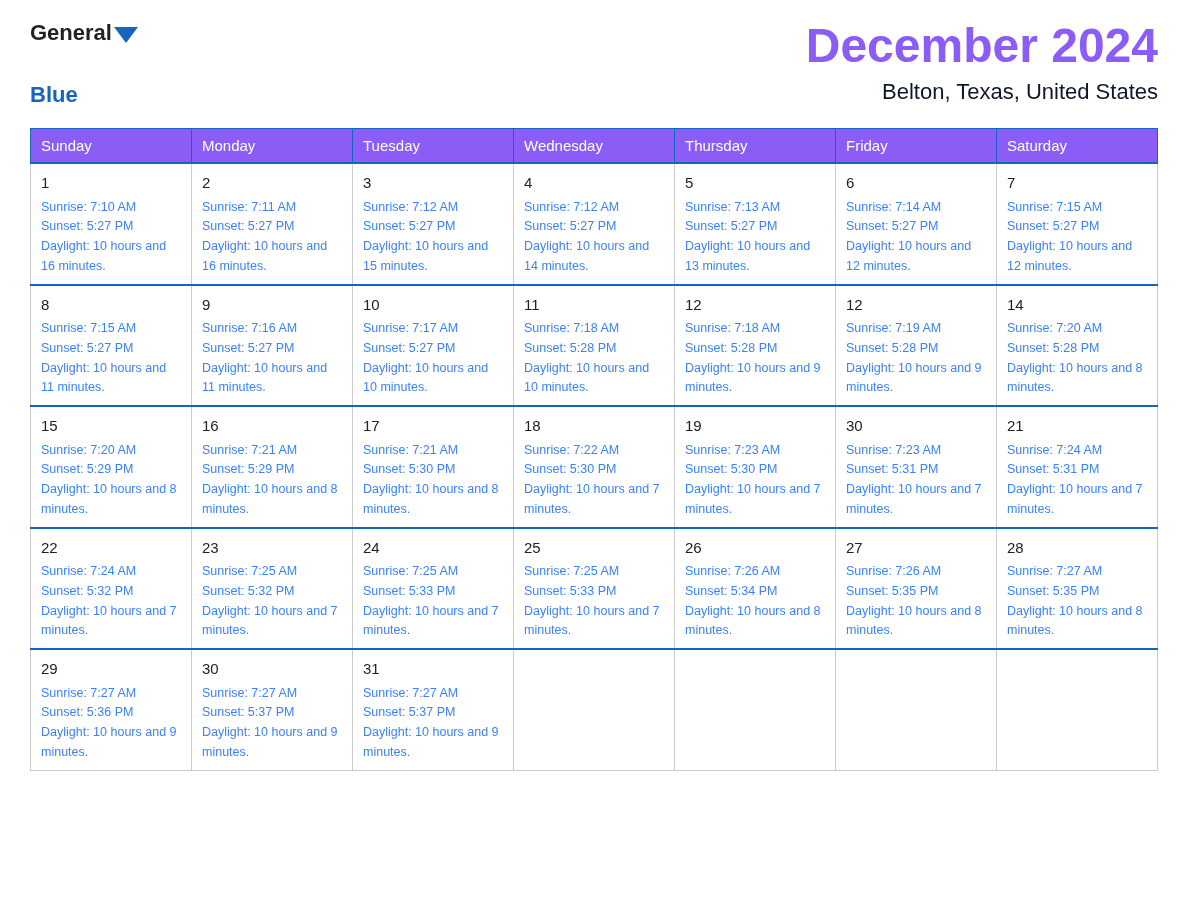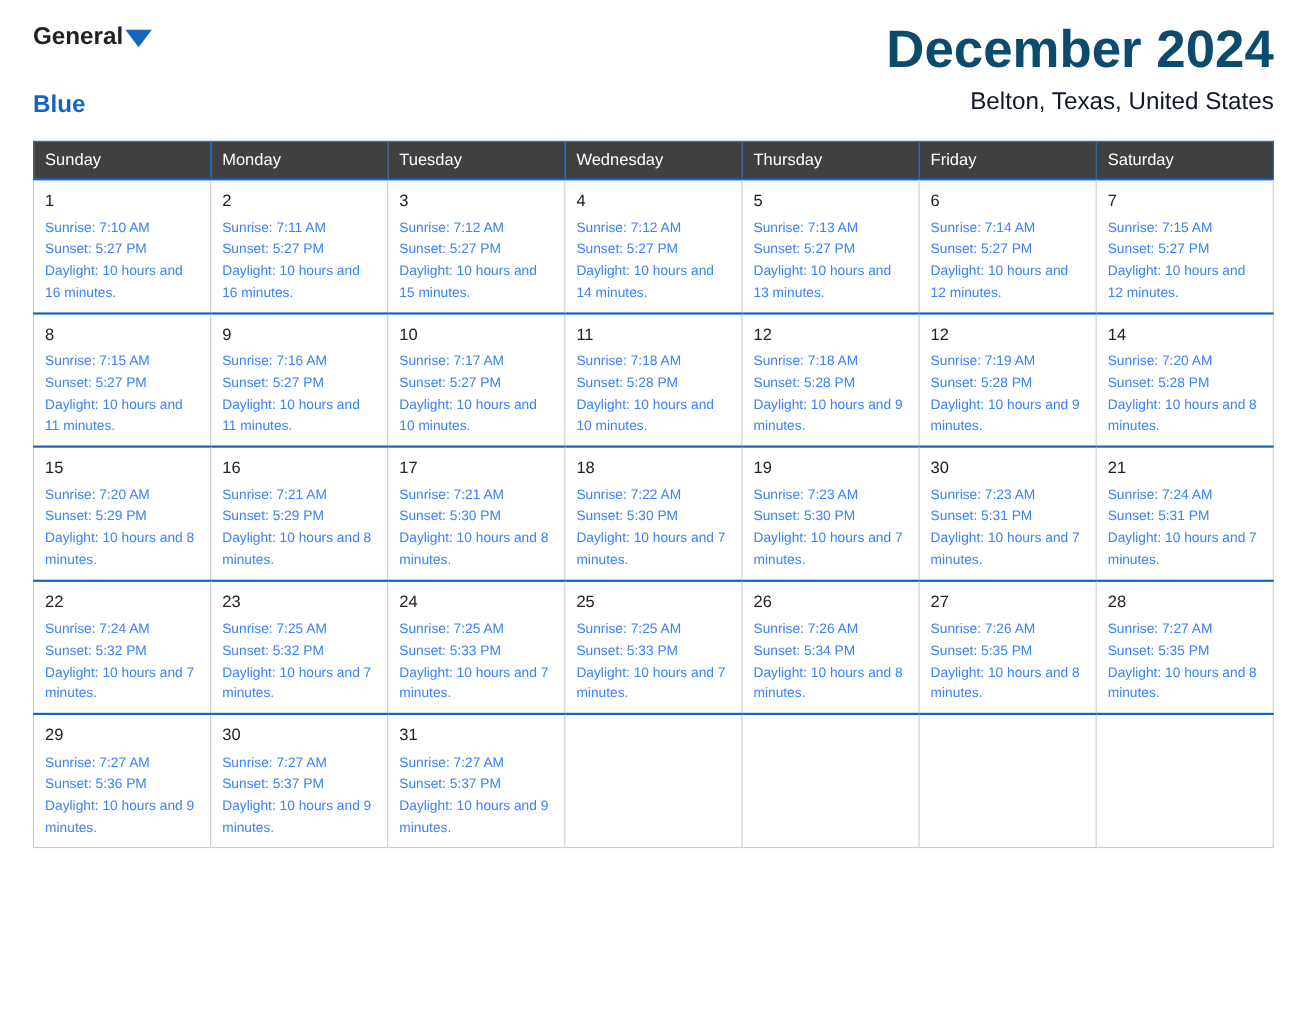--- a/index.html
+++ b/index.html
@@ -51,34 +51,34 @@
     .logo-line2 {
       display: flex;
       align-items: center;
     }
     .title-area {
       text-align: right;
     }
     .page-title {
       font-size: 48px;
       font-weight: bold;
-      color: #0c4a6e;
+      color: #8b5cf6;
       line-height: 1.1;
     }
     .page-subtitle {
       font-size: 22px;
       color: #0f172a;
       margin-top: 6px;
     }
     .calendar-table {
       width: 100%;
       border-collapse: collapse;
     }
     .calendar-table th {
-      background-color: #404040;
+      background-color: #8b5cf6;
       color: #fff;
       font-size: 15px;
       font-weight: normal;
       padding: 8px 10px;
       text-align: left;
       border: 1px solid #1565C0;
     }
     .calendar-table td {
       vertical-align: top;
       padding: 8px 10px;

